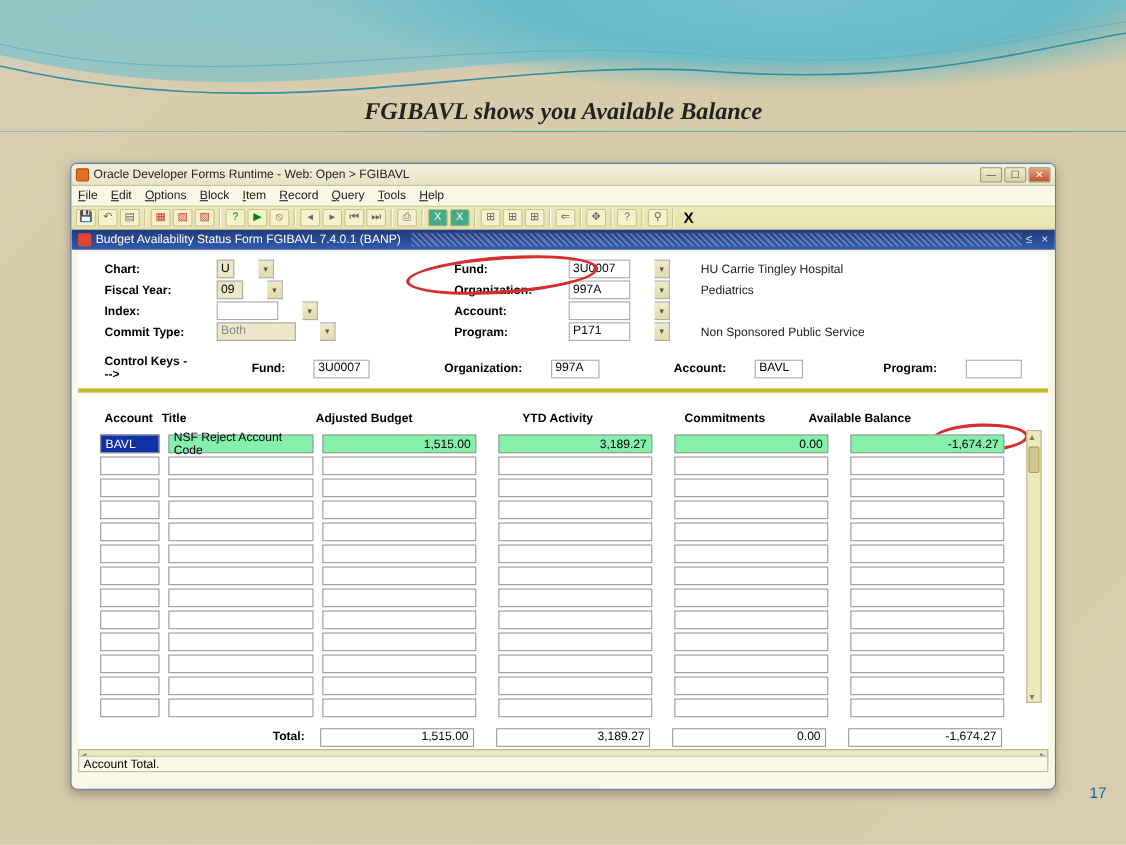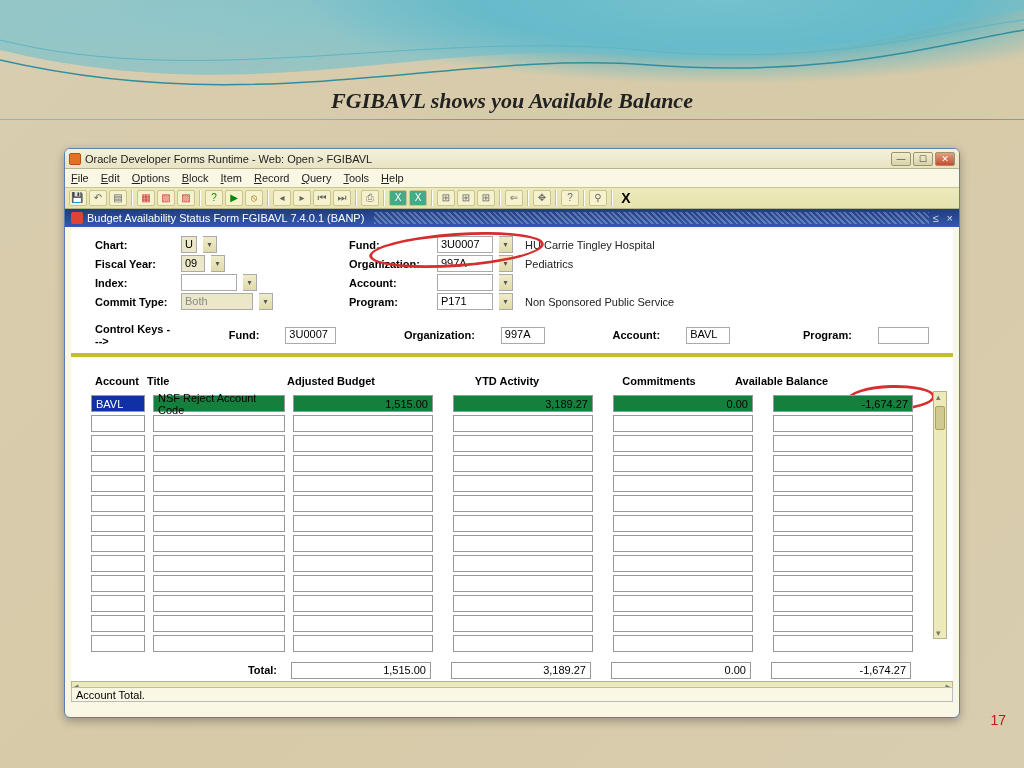--- a/index.html
+++ b/index.html
@@ -31,21 +31,21 @@
     font-style: italic;
     font-weight: bold;
     font-size: 22px;
     color: #222;
   }
   .page-num {
     position: absolute;
     right: 18px;
     bottom: 40px;
     font-size: 14px;
-    color: #b91c1c;
+    color: #0369a1;
   }
   
   .win {
     position: absolute;
     left: 64px;
     top: 148px;
     width: 896px;
     height: 570px;
     background: #fbf7e5;
     border: 1px solid #5b7fb5;
@@ -143,21 +143,21 @@
     left: 6px; right: 6px;
     top: 80px; bottom: 34px;
     overflow: hidden;
   }
   
   .hdrarea{
     padding: 6px 24px 4px 24px;
     font-size: 11px;
     color:#000;
   }
-  .row{display:flex; align-items:center; height:19px; gap:6px;}
+  .row{display:flex; align-items:center; height:19px; gap:22px;}
   .lbl{width:80px; font-weight:bold;}
   .lbl2{width:82px; font-weight:bold;}
   .inp{
     height:17px;
     background:#fff;
     border:1px solid #aaa;
     padding:0 3px;
     font-size:11px;
     line-height:15px;
     display:inline-block;
@@ -205,21 +205,21 @@
   .col-av{width:146px;text-align:left;}
   .gridrow{display:flex;gap:8px;height:18px;}
   .cell{
     height:17px;
     background:#fff;
     border:1px solid #999;
     display:flex;align-items:center;
     padding:0 4px;
   }
   .cell.sel{background:#1030a6;color:#fff;}
-  .cell.ro{background:#15803d;}
+  .cell.ro{background:#86efac;}
   .w-acc{width:54px;}
   .w-title{width:132px;}
   .w-num{width:140px; justify-content:flex-end;}
   .vscroll{
     width:14px;height:248px;
     background:#eceabb;
     border:1px solid #b8b38d;
     margin-left:4px;
     position:relative;
   }

